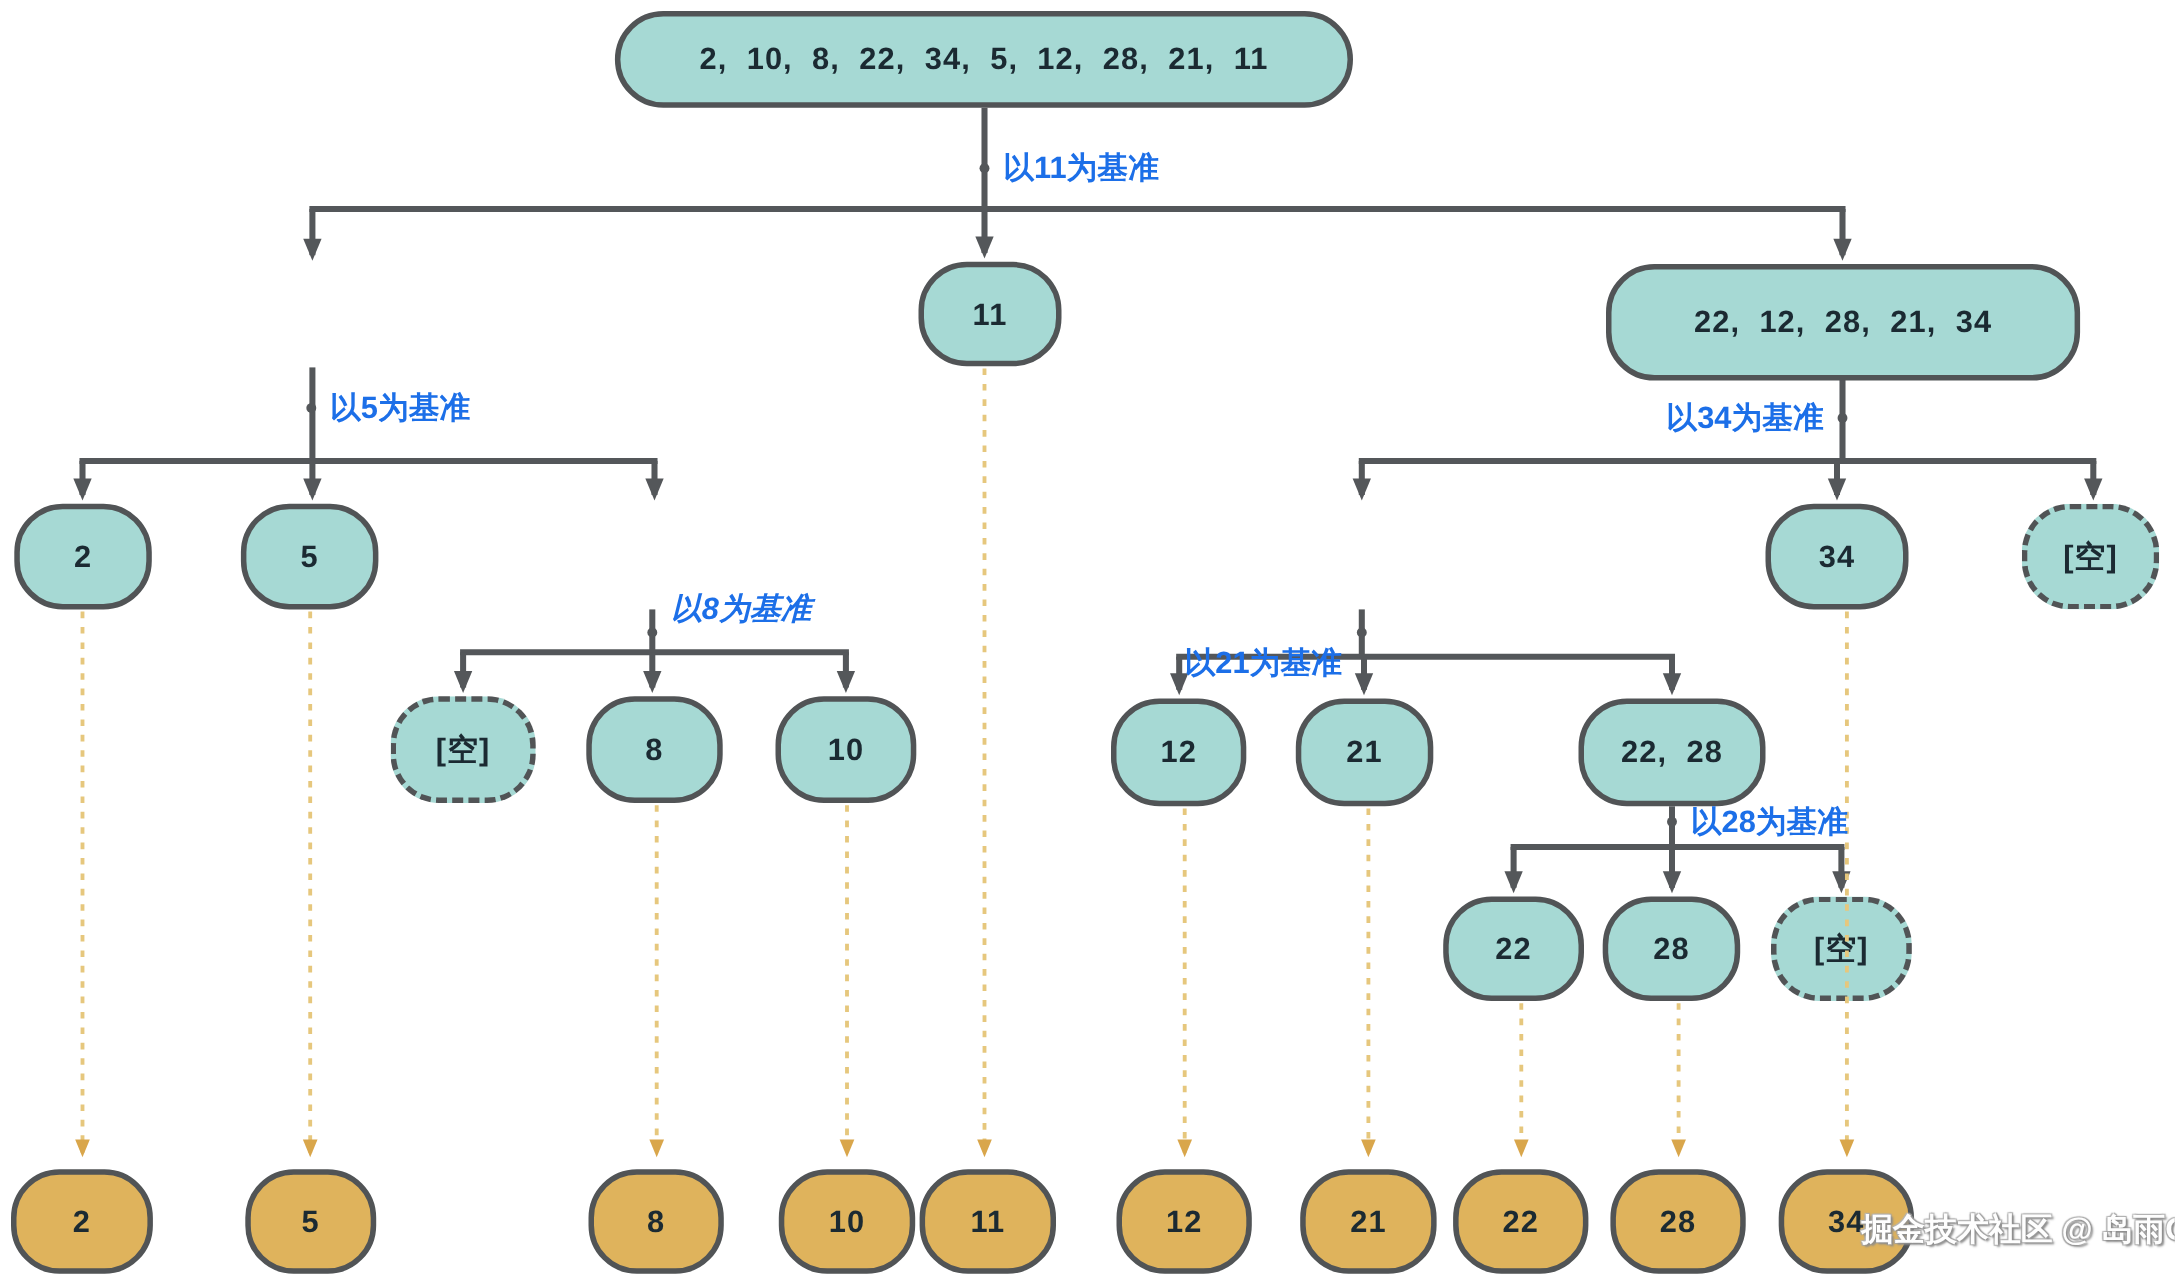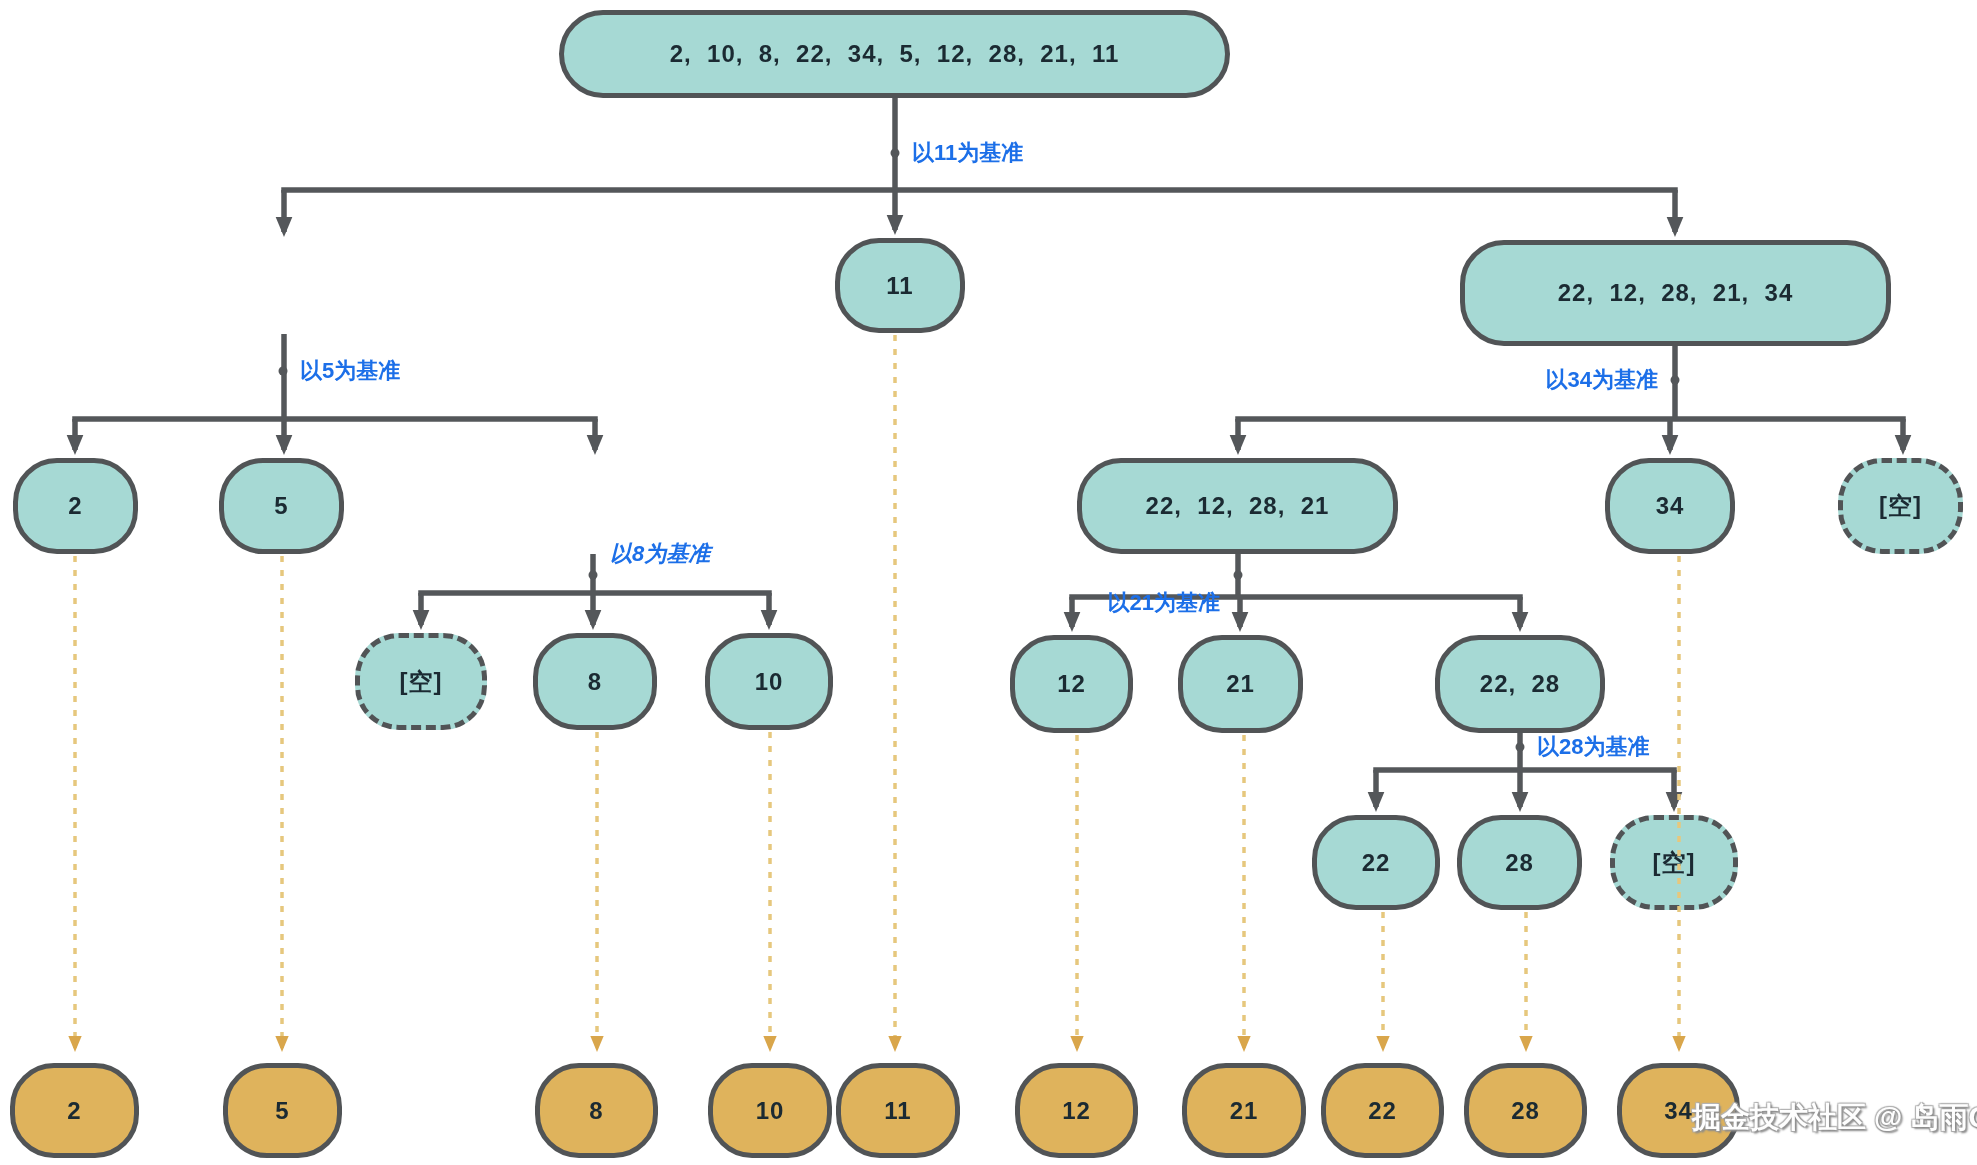--- a/index.html
+++ b/index.html
@@ -19,37 +19,37 @@
   #drops-svg { z-index:3; pointer-events:none; }
   #labels-layer { position:absolute; left:0; top:0; width:100%; height:100%; z-index:4; pointer-events:none; }
 
   .node {
     position:absolute;
     box-sizing:border-box;
     display:flex; align-items:center; justify-content:center;
     border:5px solid var(--node-border,#515456);
     border-radius:44px;
     font-weight:700;
-    font-size:24px;
+    font-size:28px;
     color:var(--node-text,#1b2a32);
     white-space:pre;
     letter-spacing:1px;
   }
   .node.teal { background:var(--node-fill,#a6d9d4); }
   .node.teal-dashed { background:var(--node-fill,#a6d9d4); border-style:dashed; }
   .node.gold { background:var(--gold-fill,#dfb35c); }
 
   .edge-line { stroke:var(--edge,#54575a); stroke-width:5.5; fill:none; }
   .edge-bar  { stroke:var(--edge,#54575a); stroke-width:5.5; fill:none; stroke-linecap:square; }
   .drop-line { stroke:var(--drop,#e6c77d); stroke-width:3.5; fill:none; stroke-dasharray:6 8; }
 
   .pivot-label {
     position:absolute;
     transform:translateY(-50%);
-    font-size:22px;
+    font-size:28px;
     font-weight:700;
     color:var(--pivot,#1c6fe8);
     white-space:nowrap;
   }
   #watermark {
     position:absolute;
     left:1692px; top:1098px;
     z-index:5;
     font-size:29px;
     font-weight:700;
@@ -108,21 +108,20 @@
         <circle cx="1520" cy="747" r="4.5" fill="#54575a"></circle>
       </g>
   </svg>
 
   <div id="nodes-layer">
       <div class="node teal" style="left: 559px; top: 10px; width: 671px; height: 88px;">2,  10,  8,  22,  34,  5,  12,  28,  21,  11</div>
       <div class="node teal" style="left: 835px; top: 238px; width: 130px; height: 95px;">11</div>
       <div class="node teal" style="left: 1460px; top: 240px; width: 431px; height: 106px;">22,  12,  28,  21,  34</div>
       <div class="node teal" style="left: 13px; top: 458px; width: 125px; height: 96px;">2</div>
       <div class="node teal" style="left: 219px; top: 458px; width: 125px; height: 96px;">5</div>
-      <div class="node teal" style="left: 1077px; top: 458px; width: 321px; height: 96px;">22,  12,  28,  21</div>
       <div class="node teal" style="left: 1605px; top: 458px; width: 130px; height: 96px;">34</div>
       <div class="node teal-dashed" style="left: 1838px; top: 458px; width: 125px; height: 96px;">[空]</div>
       <div class="node teal-dashed" style="left: 355px; top: 633px; width: 132px; height: 97px;">[空]</div>
       <div class="node teal" style="left: 533px; top: 633px; width: 124px; height: 97px;">8</div>
       <div class="node teal" style="left: 705px; top: 633px; width: 128px; height: 97px;">10</div>
       <div class="node teal" style="left: 1010px; top: 635px; width: 123px; height: 98px;">12</div>
       <div class="node teal" style="left: 1178px; top: 635px; width: 125px; height: 98px;">21</div>
       <div class="node teal" style="left: 1435px; top: 635px; width: 170px; height: 98px;">22,  28</div>
       <div class="node teal" style="left: 1312px; top: 815px; width: 128px; height: 95px;">22</div>
       <div class="node teal" style="left: 1457px; top: 815px; width: 125px; height: 95px;">28</div>

